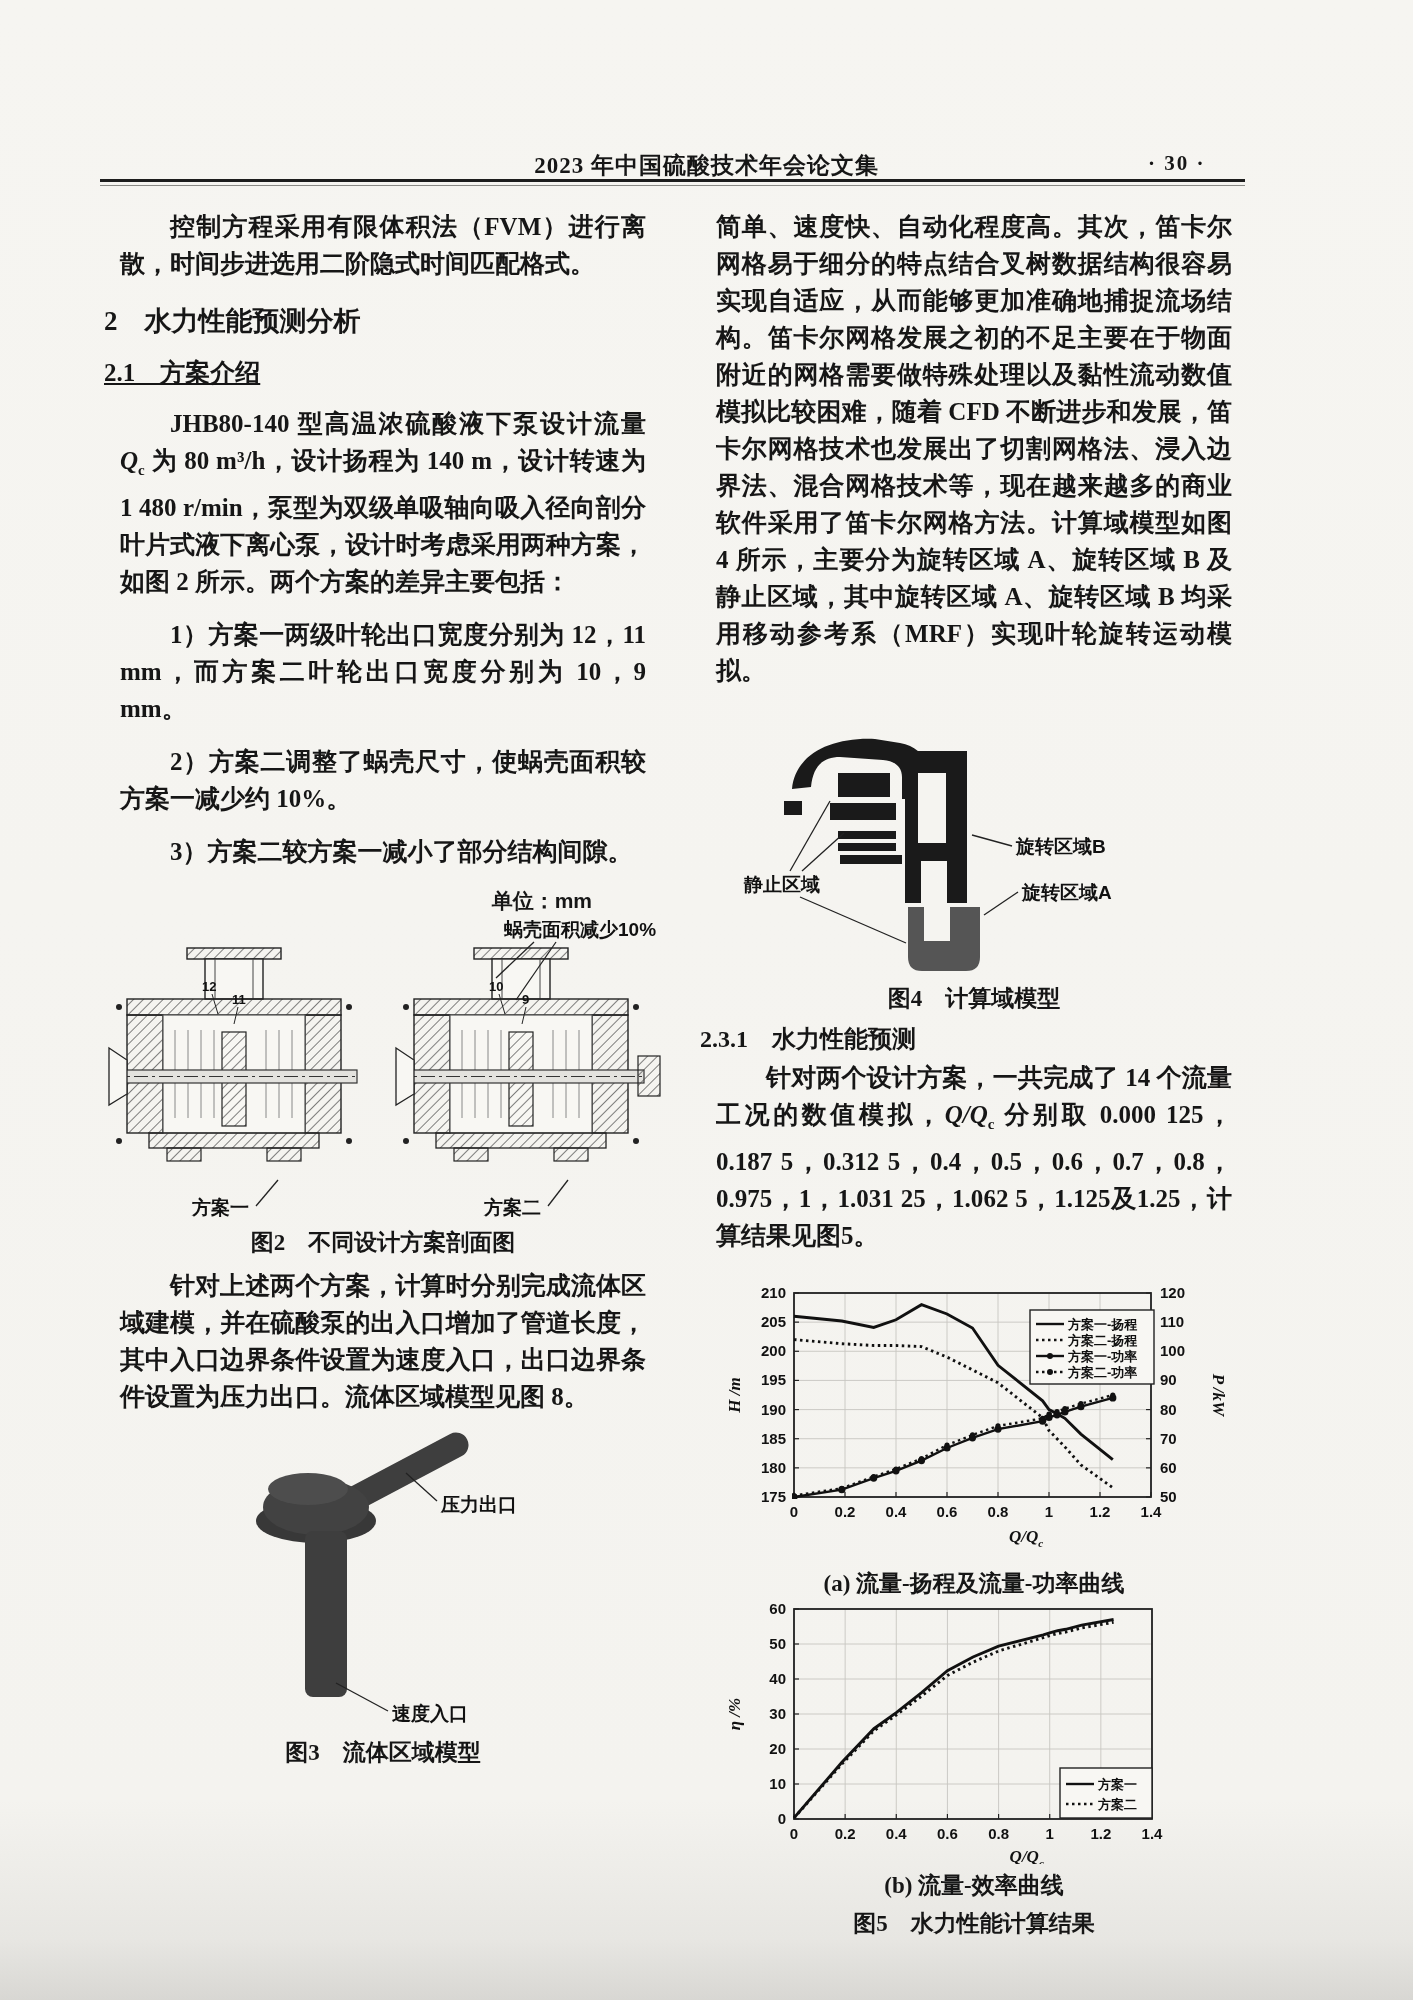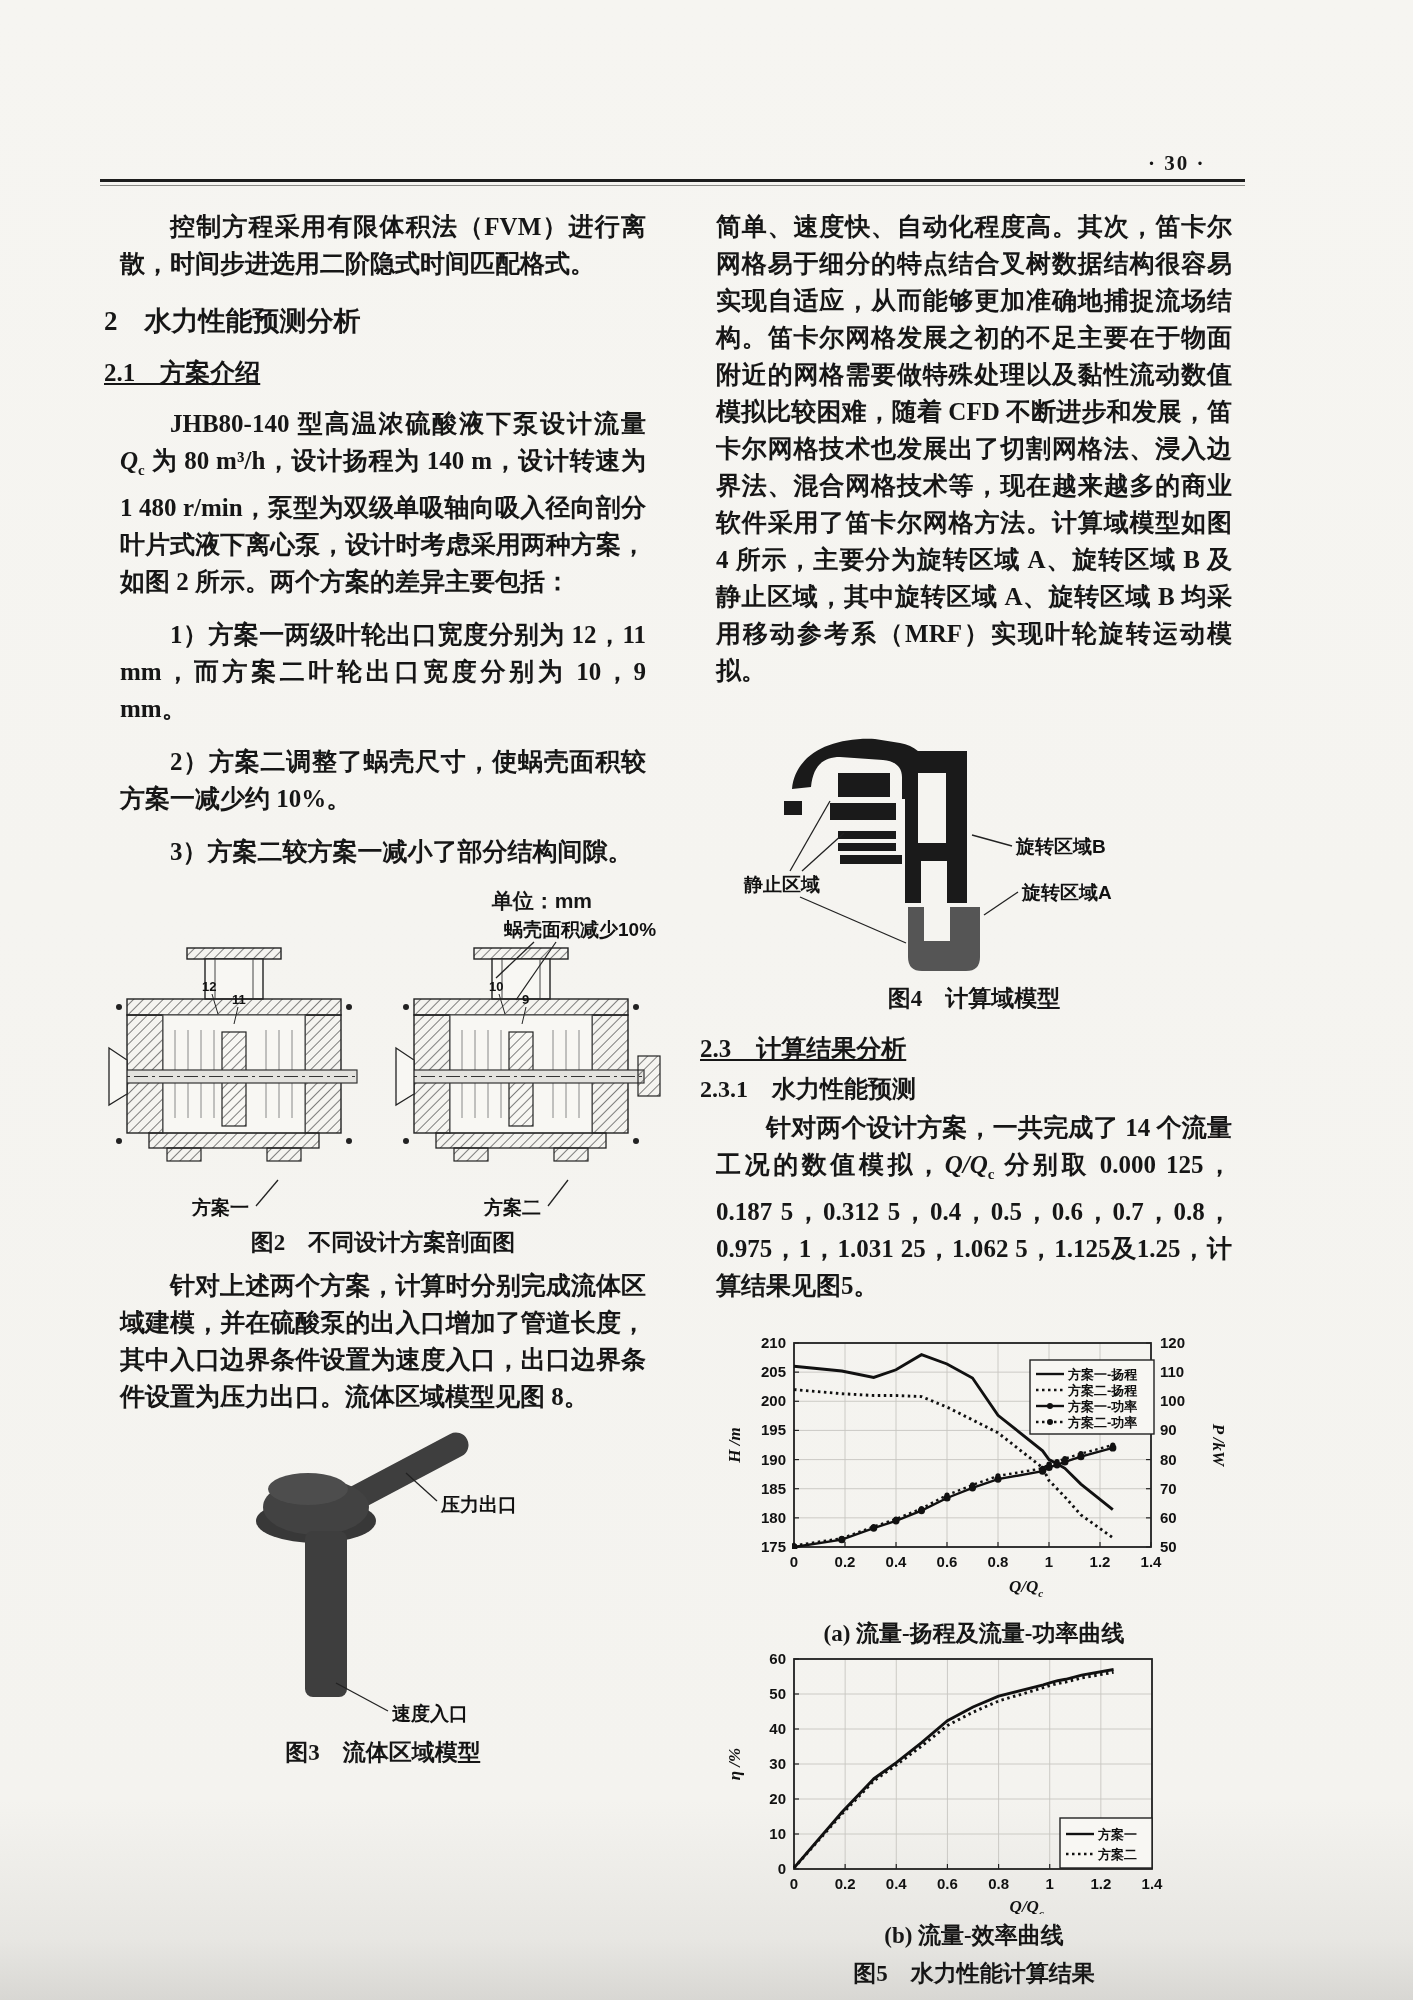--- a/index.html
+++ b/index.html
@@ -28,20 +28,21 @@
   .axtitle{font-family:"Liberation Serif","DejaVu Serif",serif;font-style:italic;font-weight:700;font-size:17px;fill:#111;}
   .legend{font-family:"Liberation Sans","DejaVu Sans",sans-serif;font-weight:700;font-size:13px;fill:#111;}
   sub{font-size:0.6em;}
   .qvar{font-style:italic;}
 </style>
 </head>
 <body>
 
 <div class="page">
 
+  <div class="hdr-title">2023 年中国硫酸技术年会论文集</div>
   <div class="hdr-page">· 30 ·</div>
   <div class="hdr-rule"></div>
   <div class="hdr-rule2"></div>
 
   <div class="col col-l">
     <p class="para indent">控制方程采用有限体积法（FVM）进行离散，时间步进选用二阶隐式时间匹配格式。</p>
 
     <h2 class="sec">2　水力性能预测分析</h2>
     <h3 class="sec">2.1　方案介绍</h3>
 
@@ -150,21 +151,20 @@
         <line x1="100" y1="192" x2="206" y2="238" stroke="#222" stroke-width="1.3"></line>
 
         <text class="figlabel" x="316" y="148">旋转区域B</text>
         <line x1="312" y1="141" x2="272" y2="130" stroke="#222" stroke-width="1.3"></line>
         <text class="figlabel" x="322" y="194">旋转区域A</text>
         <line x1="318" y1="187" x2="284" y2="210" stroke="#222" stroke-width="1.3"></line>
       </svg>
       <p class="figcap">图4　计算域模型</p>
     </div>
 
-    <h3 class="sec">2.3　计算结果分析</h3>
     <h4 class="sec">2.3.1　水力性能预测</h4>
 
     <p class="para indent" style="margin-top:4px"><span>针对两个设计方案，一共完成了 14 个流量工况的数值模拟，</span><span class="qvar">Q/Q</span><sub>c</sub><span> 分别取 0.000 125，0.187 5，0.312 5，0.4，0.5，0.6，0.7，0.8，0.975，1，1.031 25，1.062 5，1.125及1.25，计算结果见图5。</span></p>
 
     <svg id="chart-a" width="540" height="292" viewBox="0 0 540 292" style="margin-top:4px">
         <line x1="94" y1="23" x2="94" y2="227" stroke="#c7c6c1" stroke-width="0.9"></line>
         <line x1="145" y1="23" x2="145" y2="227" stroke="#c7c6c1" stroke-width="0.9"></line>
         <line x1="196" y1="23" x2="196" y2="227" stroke="#c7c6c1" stroke-width="0.9"></line>
         <line x1="247" y1="23" x2="247" y2="227" stroke="#c7c6c1" stroke-width="0.9"></line>
         <line x1="298" y1="23" x2="298" y2="227" stroke="#c7c6c1" stroke-width="0.9"></line>

